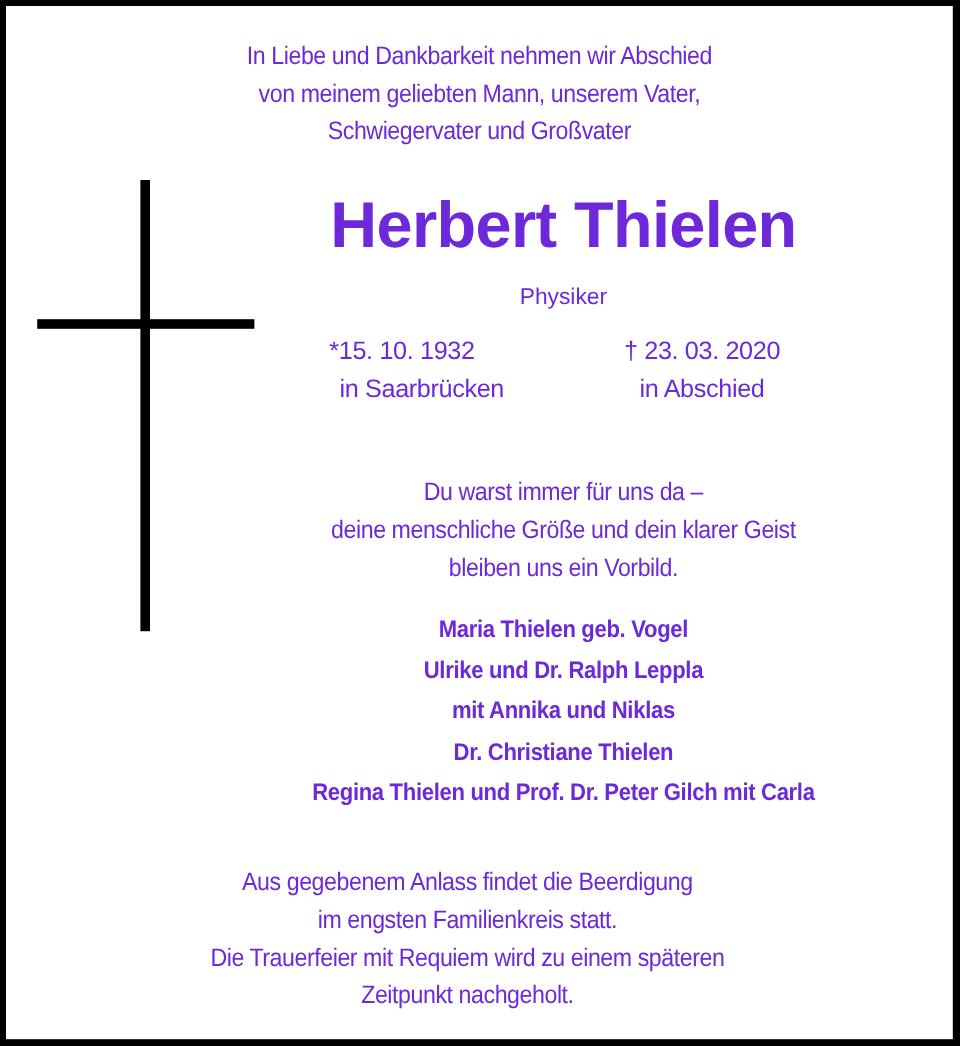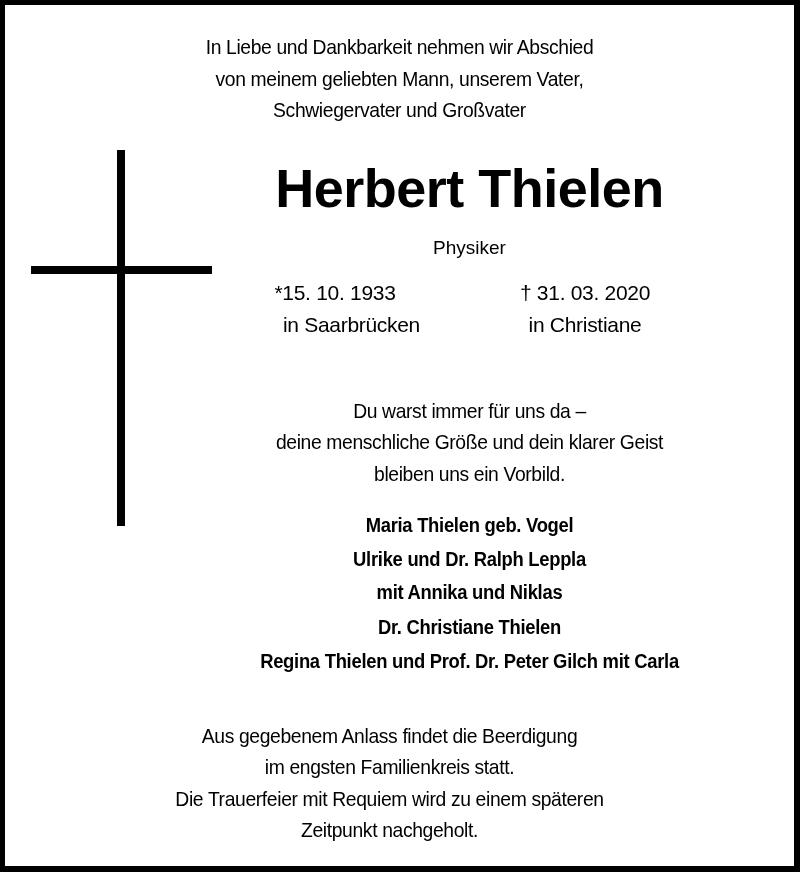--- a/index.html
+++ b/index.html
@@ -1,19 +1,19 @@
 <!DOCTYPE html>
 <html><head>
 <meta charset="utf-8">
 <style>
   html, body { margin: 0; padding: 0; }
   body { width: 800px; height: 872px; background: #000; position: relative; overflow: hidden; }
   .card {
     position: absolute; left: 5px; top: 5px; width: 789px; height: 861px;
-    background: #fff; color: #000000;
+    background: #fff; color: #6d28d9;
     font-family: "Liberation Sans", sans-serif;
   }
   .cross-v { position: absolute; left: 112px; top: 145px; width: 8px; height: 376px; background: #000; }
   .cross-h { position: absolute; left: 26px; top: 261px; width: 181px; height: 8px; background: #000; }
   .line { position: absolute; left: 0; width: 789px; text-align: center; white-space: nowrap; }
   .intro { font-size: 21px; letter-spacing: -0.4px; transform: scaleX(0.92); }
   .name { font-size: 54px; font-weight: bold; letter-spacing: -0.5px; }
   .occupation { font-size: 19px; }
   .quote { font-size: 21px; letter-spacing: -0.4px; transform: scaleX(0.92); }
   .family { font-size: 20px; font-weight: bold; letter-spacing: -0.3px; transform: scaleX(0.92); }
@@ -33,26 +33,26 @@
   <div>
     <div class="line intro" style="top:30px;">In Liebe und Dankbarkeit nehmen wir Abschied</div>
     <div class="line intro" style="top:62px;">von meinem geliebten Mann, unserem Vater,</div>
     <div class="line intro" style="top:93px;">Schwiegervater und Großvater</div>
   </div>
 
   <div class="line name" style="top:152px; left:70px;">Herbert Thielen</div>
   <div class="line occupation" style="top:232px; left:70px;">Physiker</div>
 
   <div>
-    <div class="date-col" style="left:245px; width:170px; top:276px;">*15. 10. 1933</div>
+    <div class="date-col" style="left:245px; width:170px; top:276px;">*15. 10. 1932</div>
     <div class="date-col" style="left:245px; width:170px; top:308px;text-align:right;">in Saarbrücken</div>
   </div>
   <div>
-    <div class="date-col" style="left:495px; width:170px; top:276px;">† 31. 03. 2020</div>
-    <div class="date-col" style="left:495px; width:170px; top:308px;">in Christiane</div>
+    <div class="date-col" style="left:495px; width:170px; top:276px;">† 23. 03. 2020</div>
+    <div class="date-col" style="left:495px; width:170px; top:308px;">in Abschied</div>
   </div>
 
   <div>
     <div class="line quote" style="top:394px; left:70px;">Du warst immer für uns da –</div>
     <div class="line quote" style="top:425px; left:70px;">deine menschliche Größe und dein klarer Geist</div>
     <div class="line quote" style="top:457px; left:70px;">bleiben uns ein Vorbild.</div>
   </div>
 
   <div>
     <div class="line family" style="top:509px; left:70px;">Maria Thielen geb. Vogel</div>

